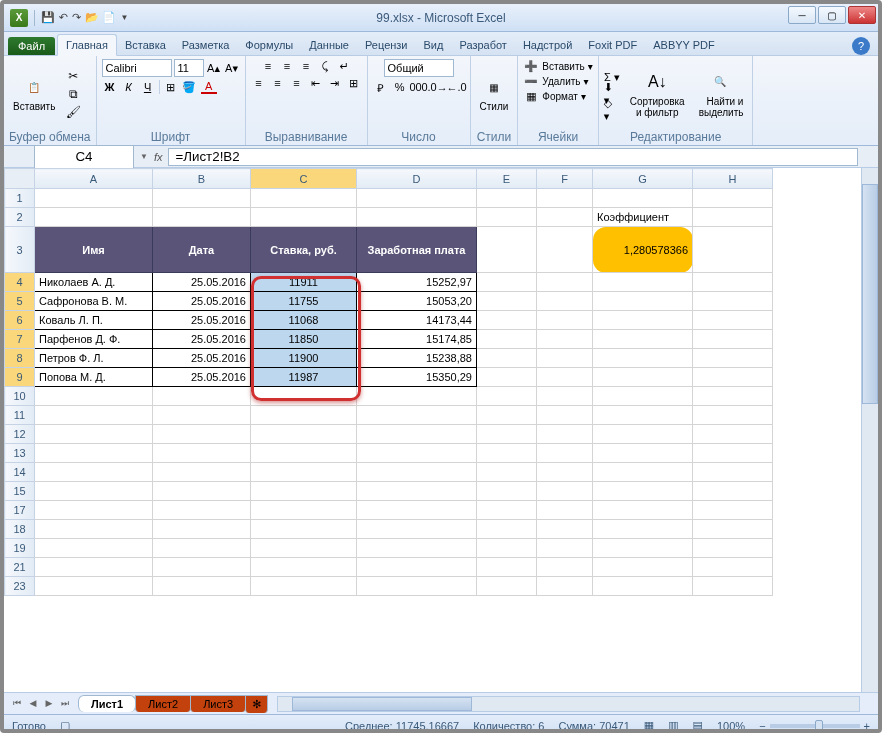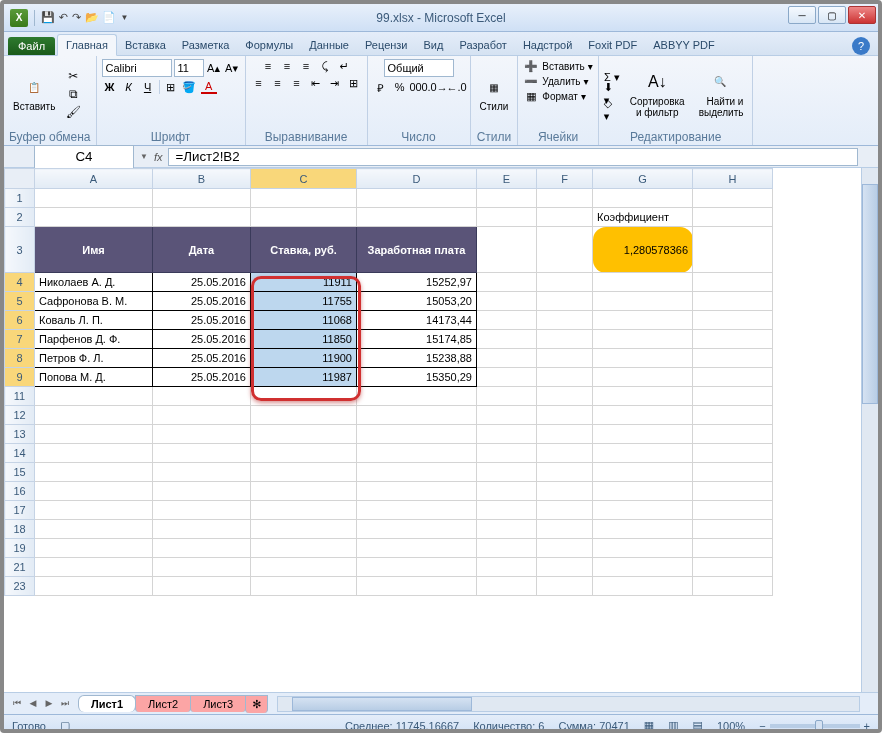--- a/index.html
+++ b/index.html
@@ -55,30 +55,30 @@
 .sheet th.colh.sel { background: #f9d77a; }
 .sheet th.rowh { width: 30px; background: linear-gradient(90deg,#f5f8fc,#e2ebf5); border: 1px solid #c5d3e5; font-weight: normal; color: #3a5a7a; text-align: center; }
 .sheet th.rowh.sel { background: #f9d77a; }
 .sheet td { border: 1px solid #d4d4d4; height: 19px; padding: 0 4px; white-space: nowrap; }
 .w-a { width: 118px; } .w-b { width: 98px; } .w-c { width: 106px; } .w-d { width: 120px; }
 .w-e { width: 60px; } .w-f { width: 56px; } .w-g { width: 100px; } .w-h { width: 80px; }
 .hdrcell { background: #5a5478; color: #fff; border: 1px solid #3a3a5a !important; text-align: center; font-weight: bold; height: 46px !important; vertical-align: middle; }
 .datacell { border: 1px solid #000 !important; }
 .selcell { background: #bdd7ee; }
 .txt-r { text-align: right; }
-.txt-c { text-align: right; }
+.txt-c { text-align: center; }
 .koefh { font-size: 11px; }
 .koefv { background: #ffc000; text-align: right; border-radius: 13px; }
 .redbox { position: absolute; border: 3px solid #d03030; border-radius: 10px; pointer-events: none; box-shadow: 0 2px 4px rgba(180,40,40,0.5); }
 
 
 .sheettabs { height: 22px; background: #e4edf9; display: flex; align-items: center; font-size: 11px; border-top: 1px solid #b8cde5; }
 .stnav { display: flex; gap: 2px; padding: 0 6px; }
 .stnav span { width: 14px; text-align: center; color: #666; cursor: pointer; font-size: 9px; }
-.stab { padding: 2px 12px; background: #fca5a5; border: 1px solid #a0b8d0; border-bottom: none; border-radius: 0 0 4px 4px; margin-right: -1px; cursor: pointer; }
+.stab { padding: 2px 12px; background: #c2410c; border: 1px solid #a0b8d0; border-bottom: none; border-radius: 0 0 4px 4px; margin-right: -1px; cursor: pointer; }
 .stab.active { background: #fff; font-weight: bold; border-radius: 6px; }
 .hscroll { flex: 1; margin: 0 18px 0 10px; height: 16px; background: #e0e8f2; border: 1px solid #b8cde5; position: relative; }
 .hscroll .thumb { position: absolute; left: 14px; width: 180px; top: 0; bottom: 0; background: linear-gradient(#d5e2f2,#b8cde5); border: 1px solid #9db8d9; }
 
 
 .statusbar { height: 22px; background: linear-gradient(#e4edf9,#cfe0f5); display: flex; align-items: center; font-size: 11px; color: #3a5a7a; padding: 0 8px; gap: 14px; border-top: 1px solid #9db8d9; }
 .statusbar .spacer { flex: 1; }
 .zoomctl { display: flex; align-items: center; gap: 4px; }
 .zslider { width: 90px; height: 4px; background: #b8cde5; position: relative; }
 .zslider .zt { position: absolute; left: 50%; top: -4px; width: 8px; height: 12px; background: #d5e2f2; border: 1px solid #8aa8c8; border-radius: 2px; }
@@ -355,20 +355,31 @@
   <td class="datacell">Попова М. Д.</td>
   <td class="datacell txt-r">25.05.2016</td>
   <td class="datacell selcell txt-c">11987</td>
   <td class="datacell txt-r">15350,29</td>
   <td></td>
               <td></td>
               <td></td>
               <td></td>
             </tr>
 <tr>
+              <th class="rowh">10</th>
+              <td></td>
+              <td></td>
+              <td></td>
+              <td></td>
+              <td></td>
+              <td></td>
+              <td></td>
+              <td></td>
+            </tr>
+<tr>
               <th class="rowh">11</th>
               <td></td>
               <td></td>
               <td></td>
               <td></td>
               <td></td>
               <td></td>
               <td></td>
               <td></td>
             </tr>
@@ -400,31 +411,20 @@
               <td></td>
               <td></td>
               <td></td>
               <td></td>
               <td></td>
               <td></td>
               <td></td>
             </tr>
 <tr>
               <th class="rowh">15</th>
-              <td></td>
-              <td></td>
-              <td></td>
-              <td></td>
-              <td></td>
-              <td></td>
-              <td></td>
-              <td></td>
-            </tr>
-<tr>
-              <th class="rowh">16</th>
               <td></td>
               <td></td>
               <td></td>
               <td></td>
               <td></td>
               <td></td>
               <td></td>
               <td></td>
             </tr>
 <tr>

